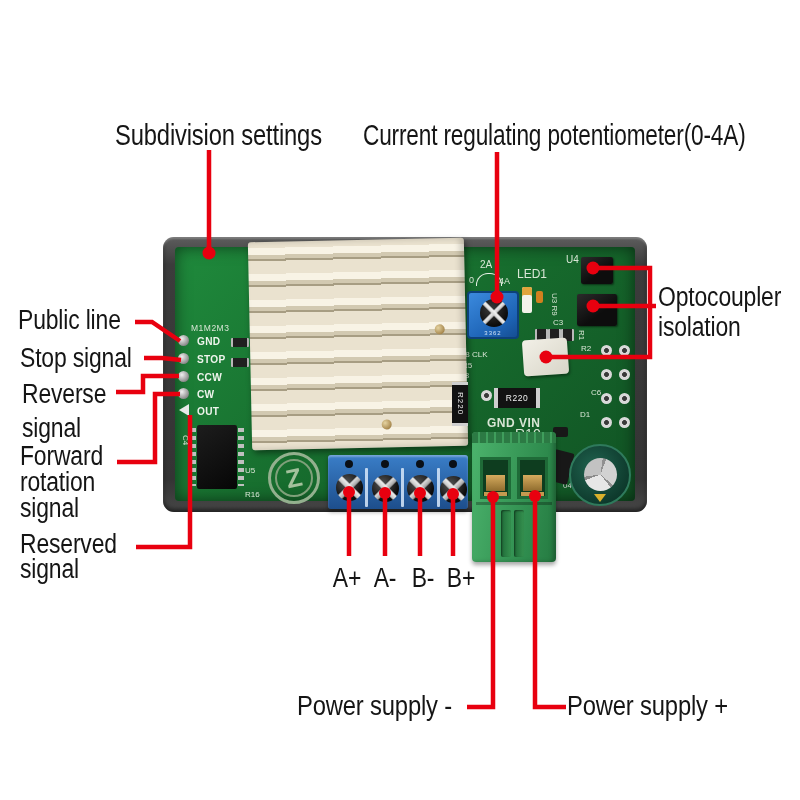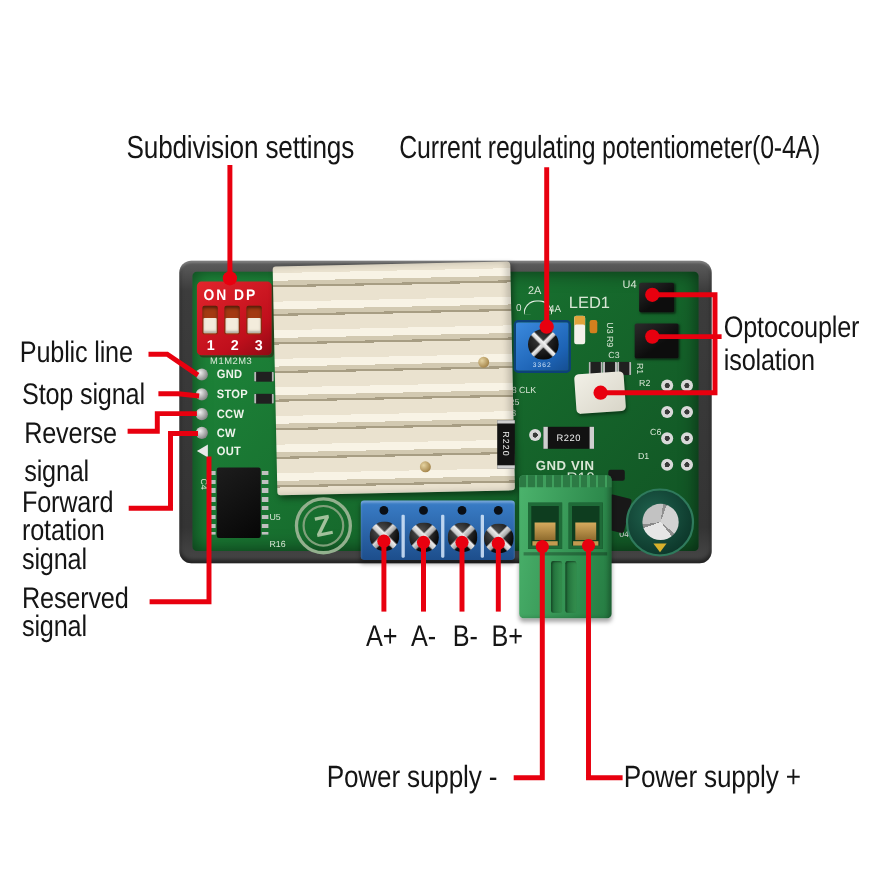--- a/index.html
+++ b/index.html
@@ -147,33 +147,20 @@
   .tg-seam{position:absolute;left:4px;top:70px;width:76px;height:3px;background:rgba(0,0,0,.28);}
 </style>
 </head>
 <body>
 
 <div class="stage">
 
   <div class="board">
     <div class="pcb"></div>
 
-    <div class="dip">
-      <div class="dip-header">ON DP</div>
-      <div class="dip-slot" style="left:5px">
-          <div class="dip-knob"></div>
-        </div>
-      <div class="dip-slot" style="left:25px">
-          <div class="dip-knob"></div>
-        </div>
-      <div class="dip-slot" style="left:45px">
-          <div class="dip-knob"></div>
-        </div>
-      <div class="dip-numbers">1 2 3</div>
-    </div>
     <div class="silk" style="left:28px;top:87px;font-size:8.5px;letter-spacing:.5px">M1M2M3</div>
 
     <div class="pad" style="left:15px;top:98px"></div>
     <div class="pad" style="left:15px;top:116px"></div>
     <div class="pad" style="left:15px;top:134px"></div>
     <div class="pad" style="left:15px;top:151px"></div>
     <div class="pad-tri" style="left:16px;top:167px"></div>
     <div class="pinlbl" style="left:34px;top:98px">GND</div>
     <div class="pinlbl" style="left:34px;top:116px">STOP</div>
     <div class="pinlbl" style="left:34px;top:134px">CCW</div>
@@ -189,21 +176,21 @@
 
     <div class="silk" style="left:317px;top:23px;font-size:10px">2A</div>
     <div class="silk" style="left:306px;top:39px;font-size:9px">0</div>
     <div class="silk" style="left:336px;top:40px;font-size:9px">4A</div>
     <div class="pot-arc"></div>
     <div class="pot">
       <div class="pot-screw"></div>
       <div class="pot-model">3362</div>
     </div>
 
-    <div class="silk" style="left:354px;top:31px;font-size:15px">LED1</div>
+    <div class="silk" style="left:354px;top:31px;font-size:12px">LED1</div>
     <div class="led"></div>
     <div class="darkc" style="left:373px;top:54px;width:7px;height:12px;background:#d2801e"></div>
     <div class="smd" style="left:372px;top:92px;width:9px;height:12px"></div>
     <div class="smd" style="left:385px;top:92px;width:9px;height:12px"></div>
     <div class="smd" style="left:398px;top:92px;width:9px;height:12px"></div>
 
     <div class="silk" style="left:403px;top:18px;font-size:10px">U4</div>
     <div class="chip" style="left:418px;top:20px;width:32px;height:27px"></div>
     <div class="chip" style="left:414px;top:57px;width:40px;height:32px"></div>
     <div class="chip-white"></div>

